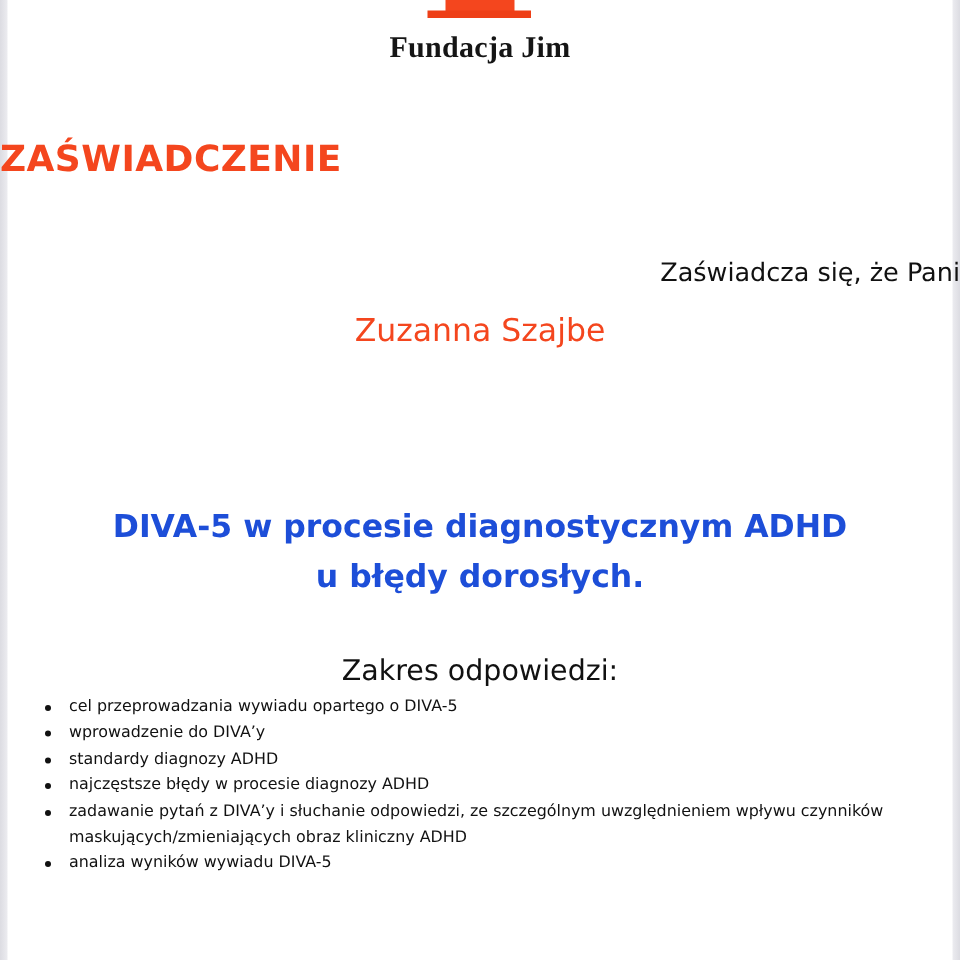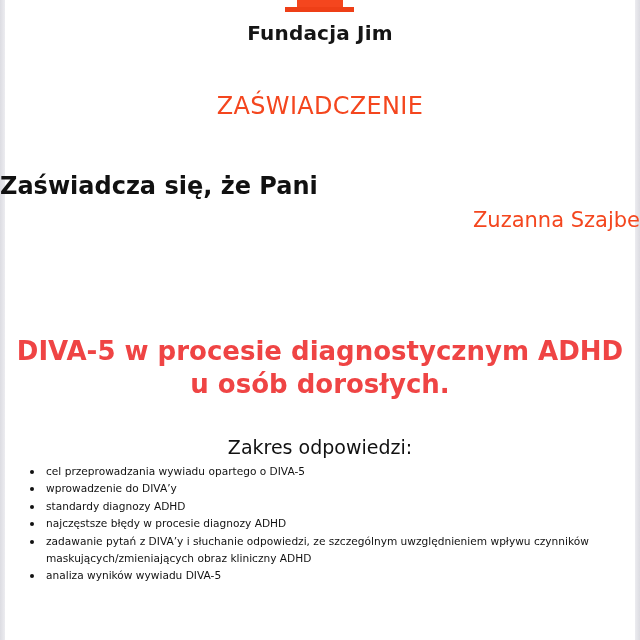--- a/index.html
+++ b/index.html
@@ -23,42 +23,43 @@
       background: #f4461e;
     }
     .logo-base {
       position: absolute; left: 285px; top: 7px; width: 69px; height: 5px;
       background: #ee3f17;
     }
     .org-name {
       position: absolute; left: 0; right: 0; top: 21px;
       text-align: center; font-size: 20px; font-weight: 600; color: #151515;
       letter-spacing: 0.2px;
+      font-family: Liberation Serif, serif;
     }
     .title {
       position: absolute; left: 0; right: 0; top: 92px;
-      text-align: center; font-size: 24px; font-weight: 400; color: #f4461e;
+      font-size: 24px; font-weight: 700; color: #f4461e;
       letter-spacing: 0.3px;
     }
     .certify {
       position: absolute; left: 0; right: 0; top: 172px;
-      text-align: left; font-size: 24px; color: #111; font-weight: bold;
+      text-align: right; font-size: 17px; color: #111;
     }
     .name {
       position: absolute; left: 0; right: 0; top: 208px;
-      text-align: right; font-size: 21px; color: #f4461e;
+      text-align: center; font-size: 21px; color: #f4461e;
     }
     .participation {
       position: absolute; left: 0; right: 0; top: 282px;
       text-align: center; font-size: 16px; font-weight: 700; color: #111;
       line-height: 27px;
     }
     .course {
       position: absolute; left: 0; right: 0; top: 335px;
-      text-align: center; font-size: 26px; font-weight: 700; color: #ef4444;
+      text-align: center; font-size: 21px; font-weight: 700; color: #1d4ed8;
       line-height: 33px;
     }
     .scope-title {
       position: absolute; left: 0; right: 0; top: 436px;
       text-align: center; font-size: 19px; color: #111;
     }
     .scope-list {
       position: absolute; left: 20px; top: 463px; width: 600px;
       margin: 0; padding: 0 0 0 26px; list-style: none;
       font-size: 10.6px; line-height: 17.4px; color: #111;
@@ -86,21 +87,21 @@
 <div class="title">ZAŚWIADCZENIE</div>
 
 <div class="certify">Zaświadcza się, że Pani</div>
 <div class="name">Zuzanna Szajbe</div>
 
 <div class="participation">
 </div>
 
 <div class="course">
   <div>DIVA-5 w procesie diagnostycznym ADHD</div>
-  <div>u osób dorosłych.</div>
+  <div>u błędy dorosłych.</div>
 </div>
 
 <div class="scope-title">Zakres odpowiedzi:</div>
 
 <ul class="scope-list">
   <li>cel przeprowadzania wywiadu opartego o DIVA-5</li>
   <li>wprowadzenie do DIVA’y</li>
   <li>standardy diagnozy ADHD</li>
   <li>najczęstsze błędy w procesie diagnozy ADHD</li>
   <li>zadawanie pytań z DIVA’y i słuchanie odpowiedzi, ze szczególnym uwzględnieniem wpływu czynników maskujących/zmieniających obraz kliniczny ADHD</li>

